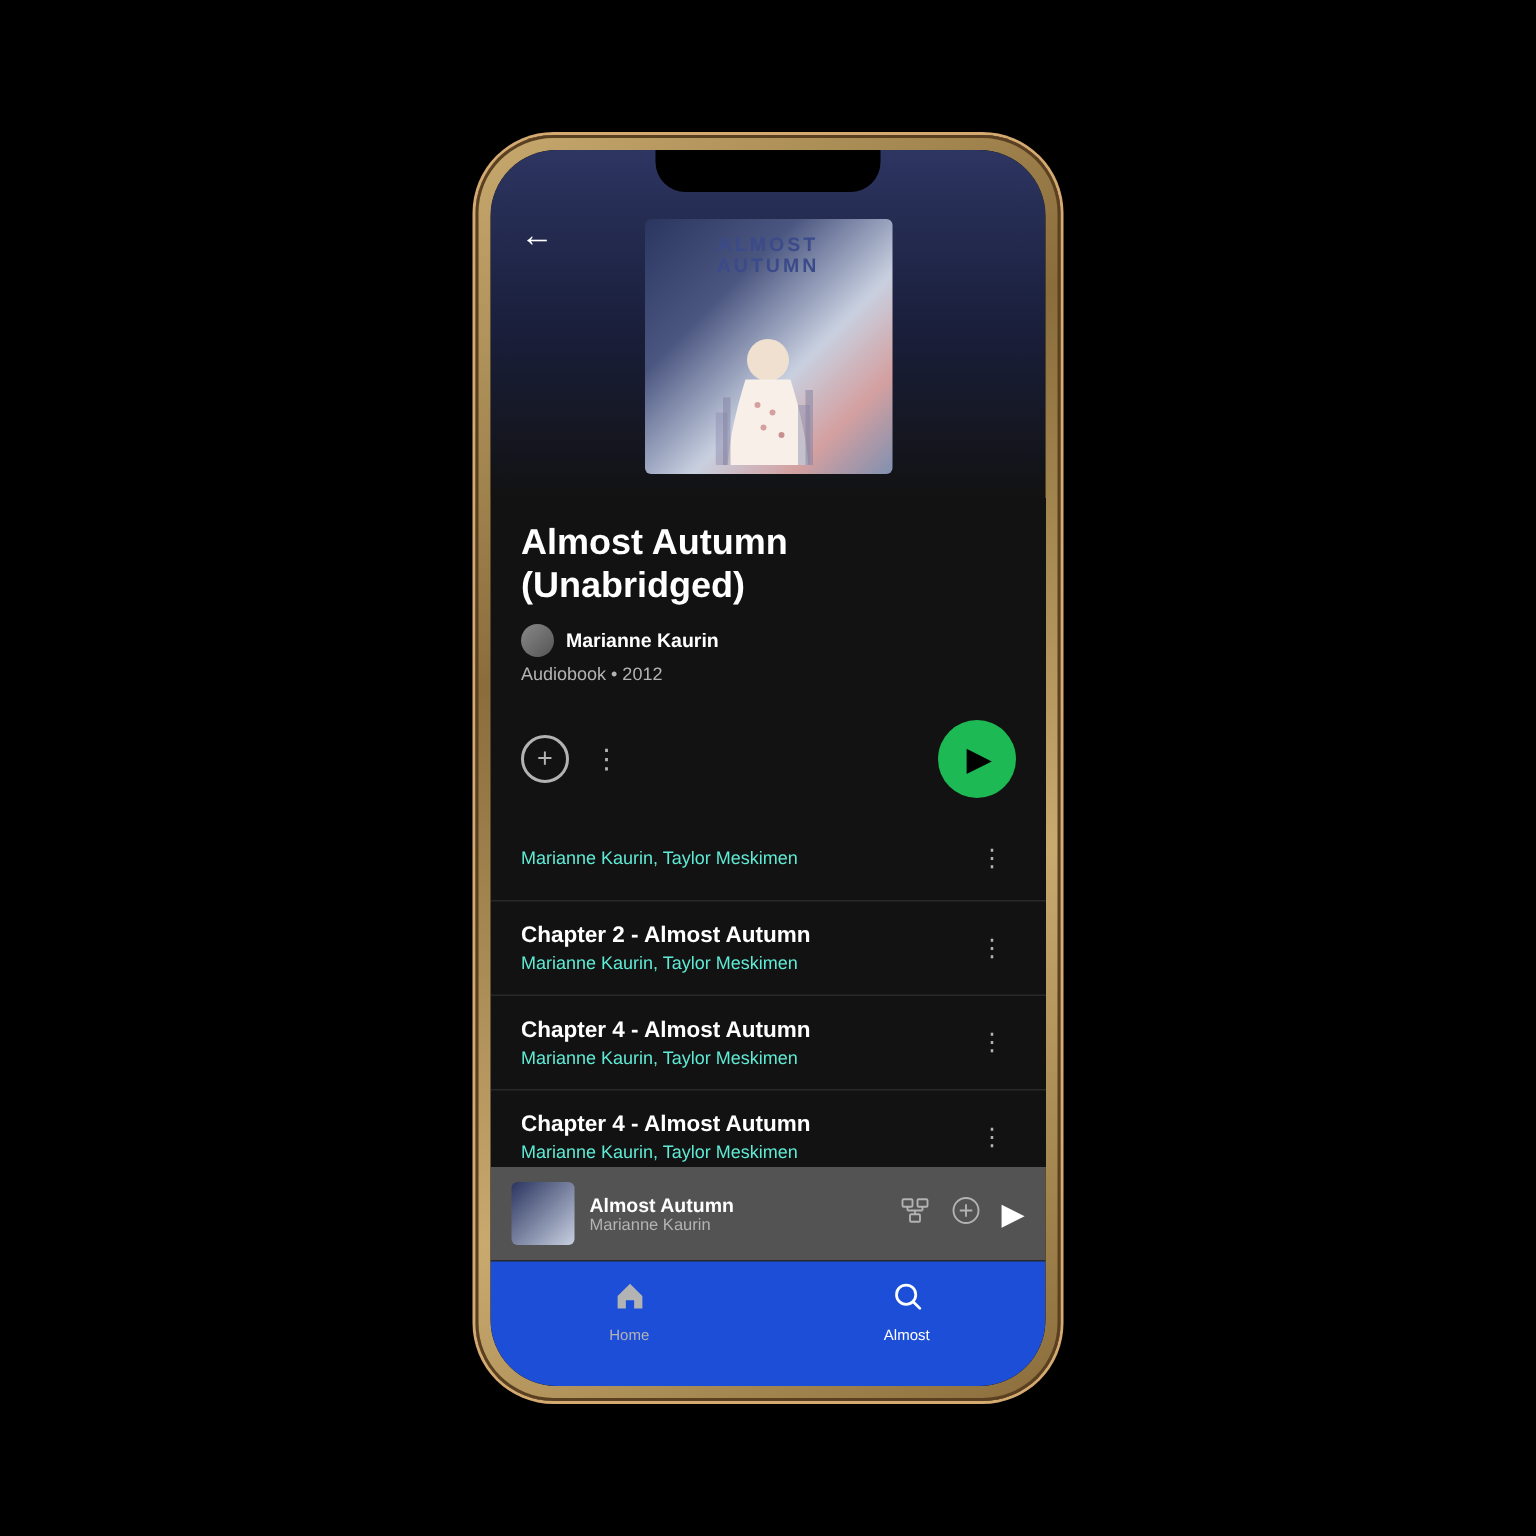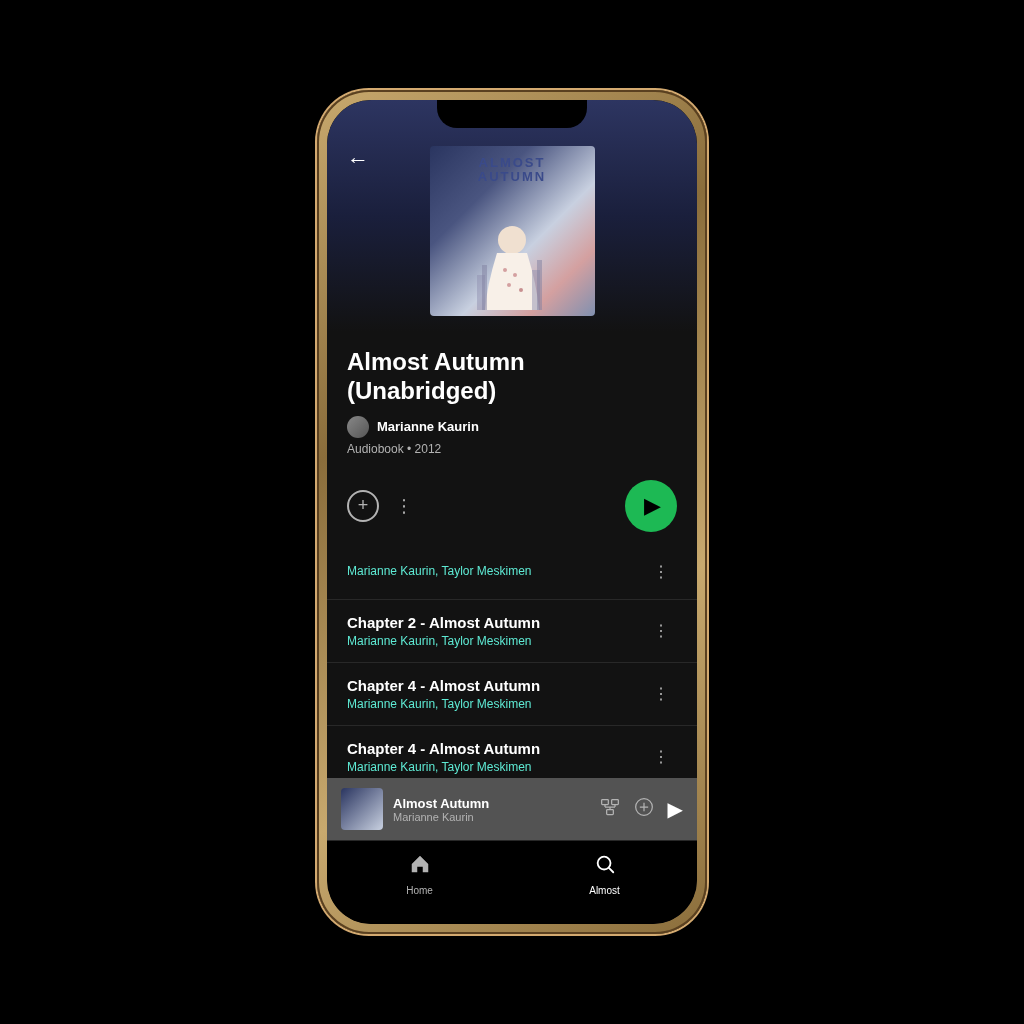--- a/index.html
+++ b/index.html
@@ -292,21 +292,21 @@
     }
 
     .np-play {
       color: #fff;
       font-size: 20px;
       cursor: pointer;
     }
 
     
     .bottom-nav {
-      background: #000000;
+      background: #1d4ed8;
       border-top: 1px solid #282828;
       display: flex;
       padding: 8px 0 24px;
       flex-shrink: 0;
     }
 
     .nav-item {
       flex: 1;
       display: flex;
       flex-direction: column;

